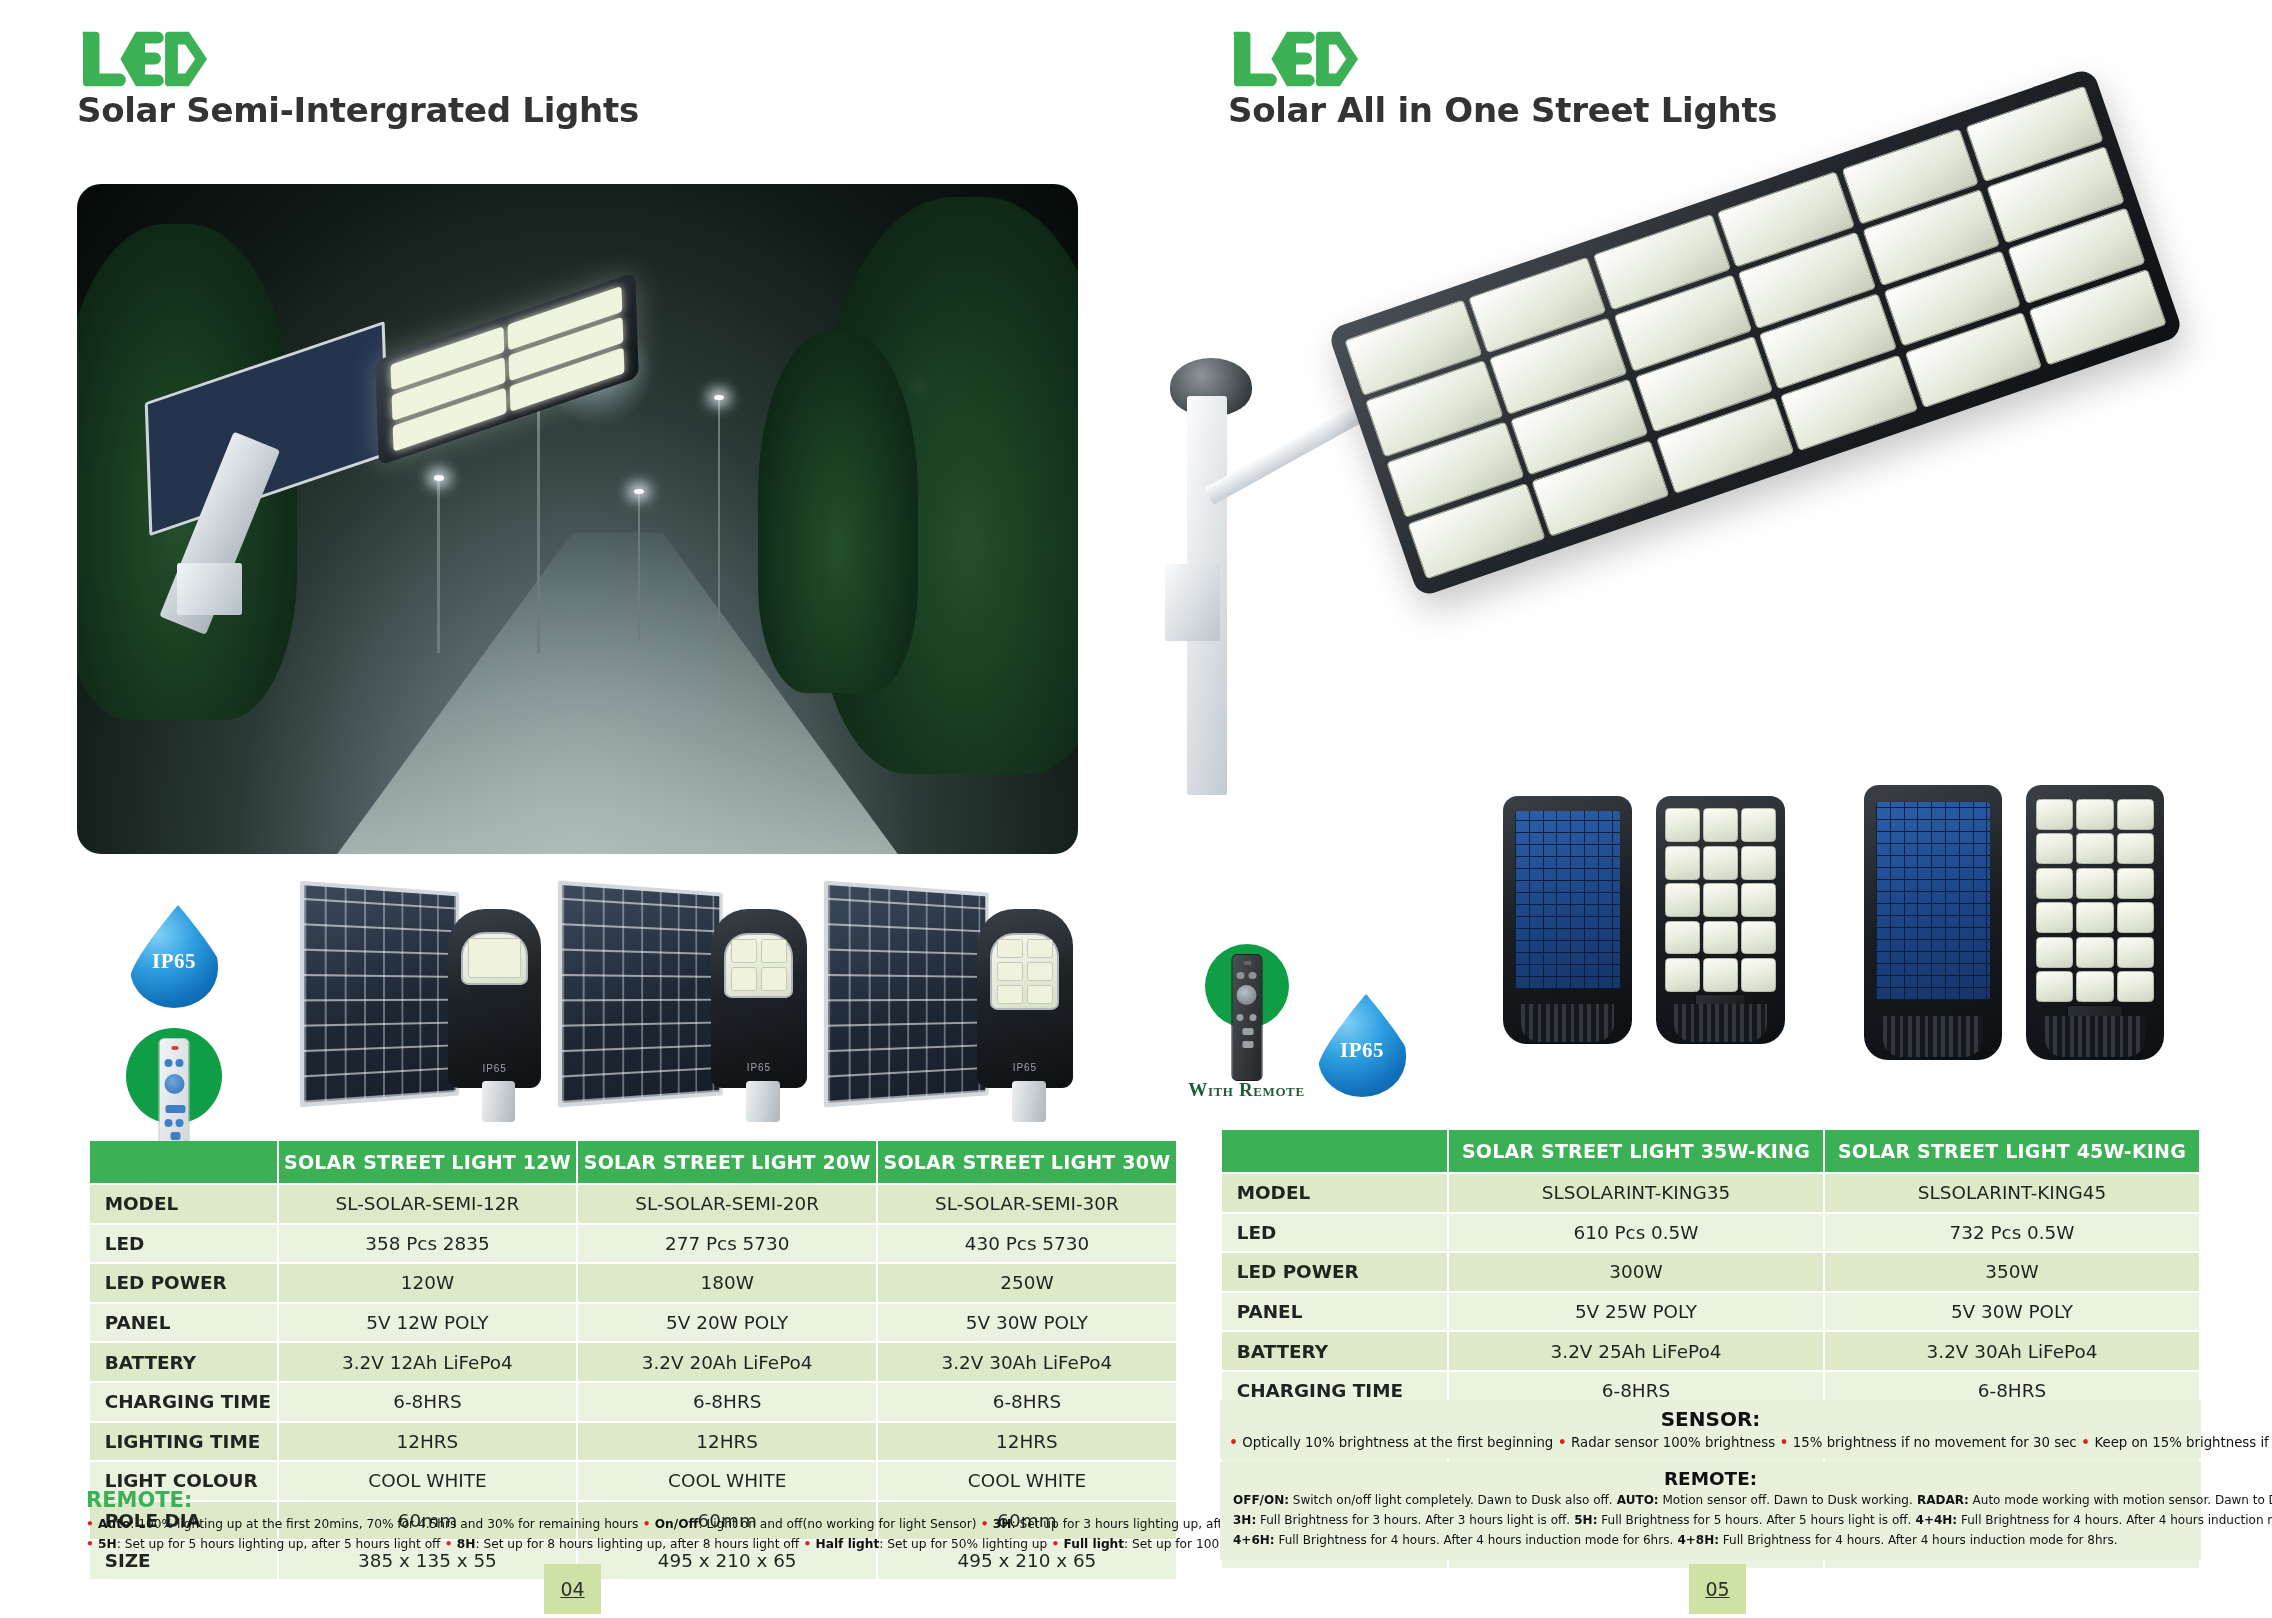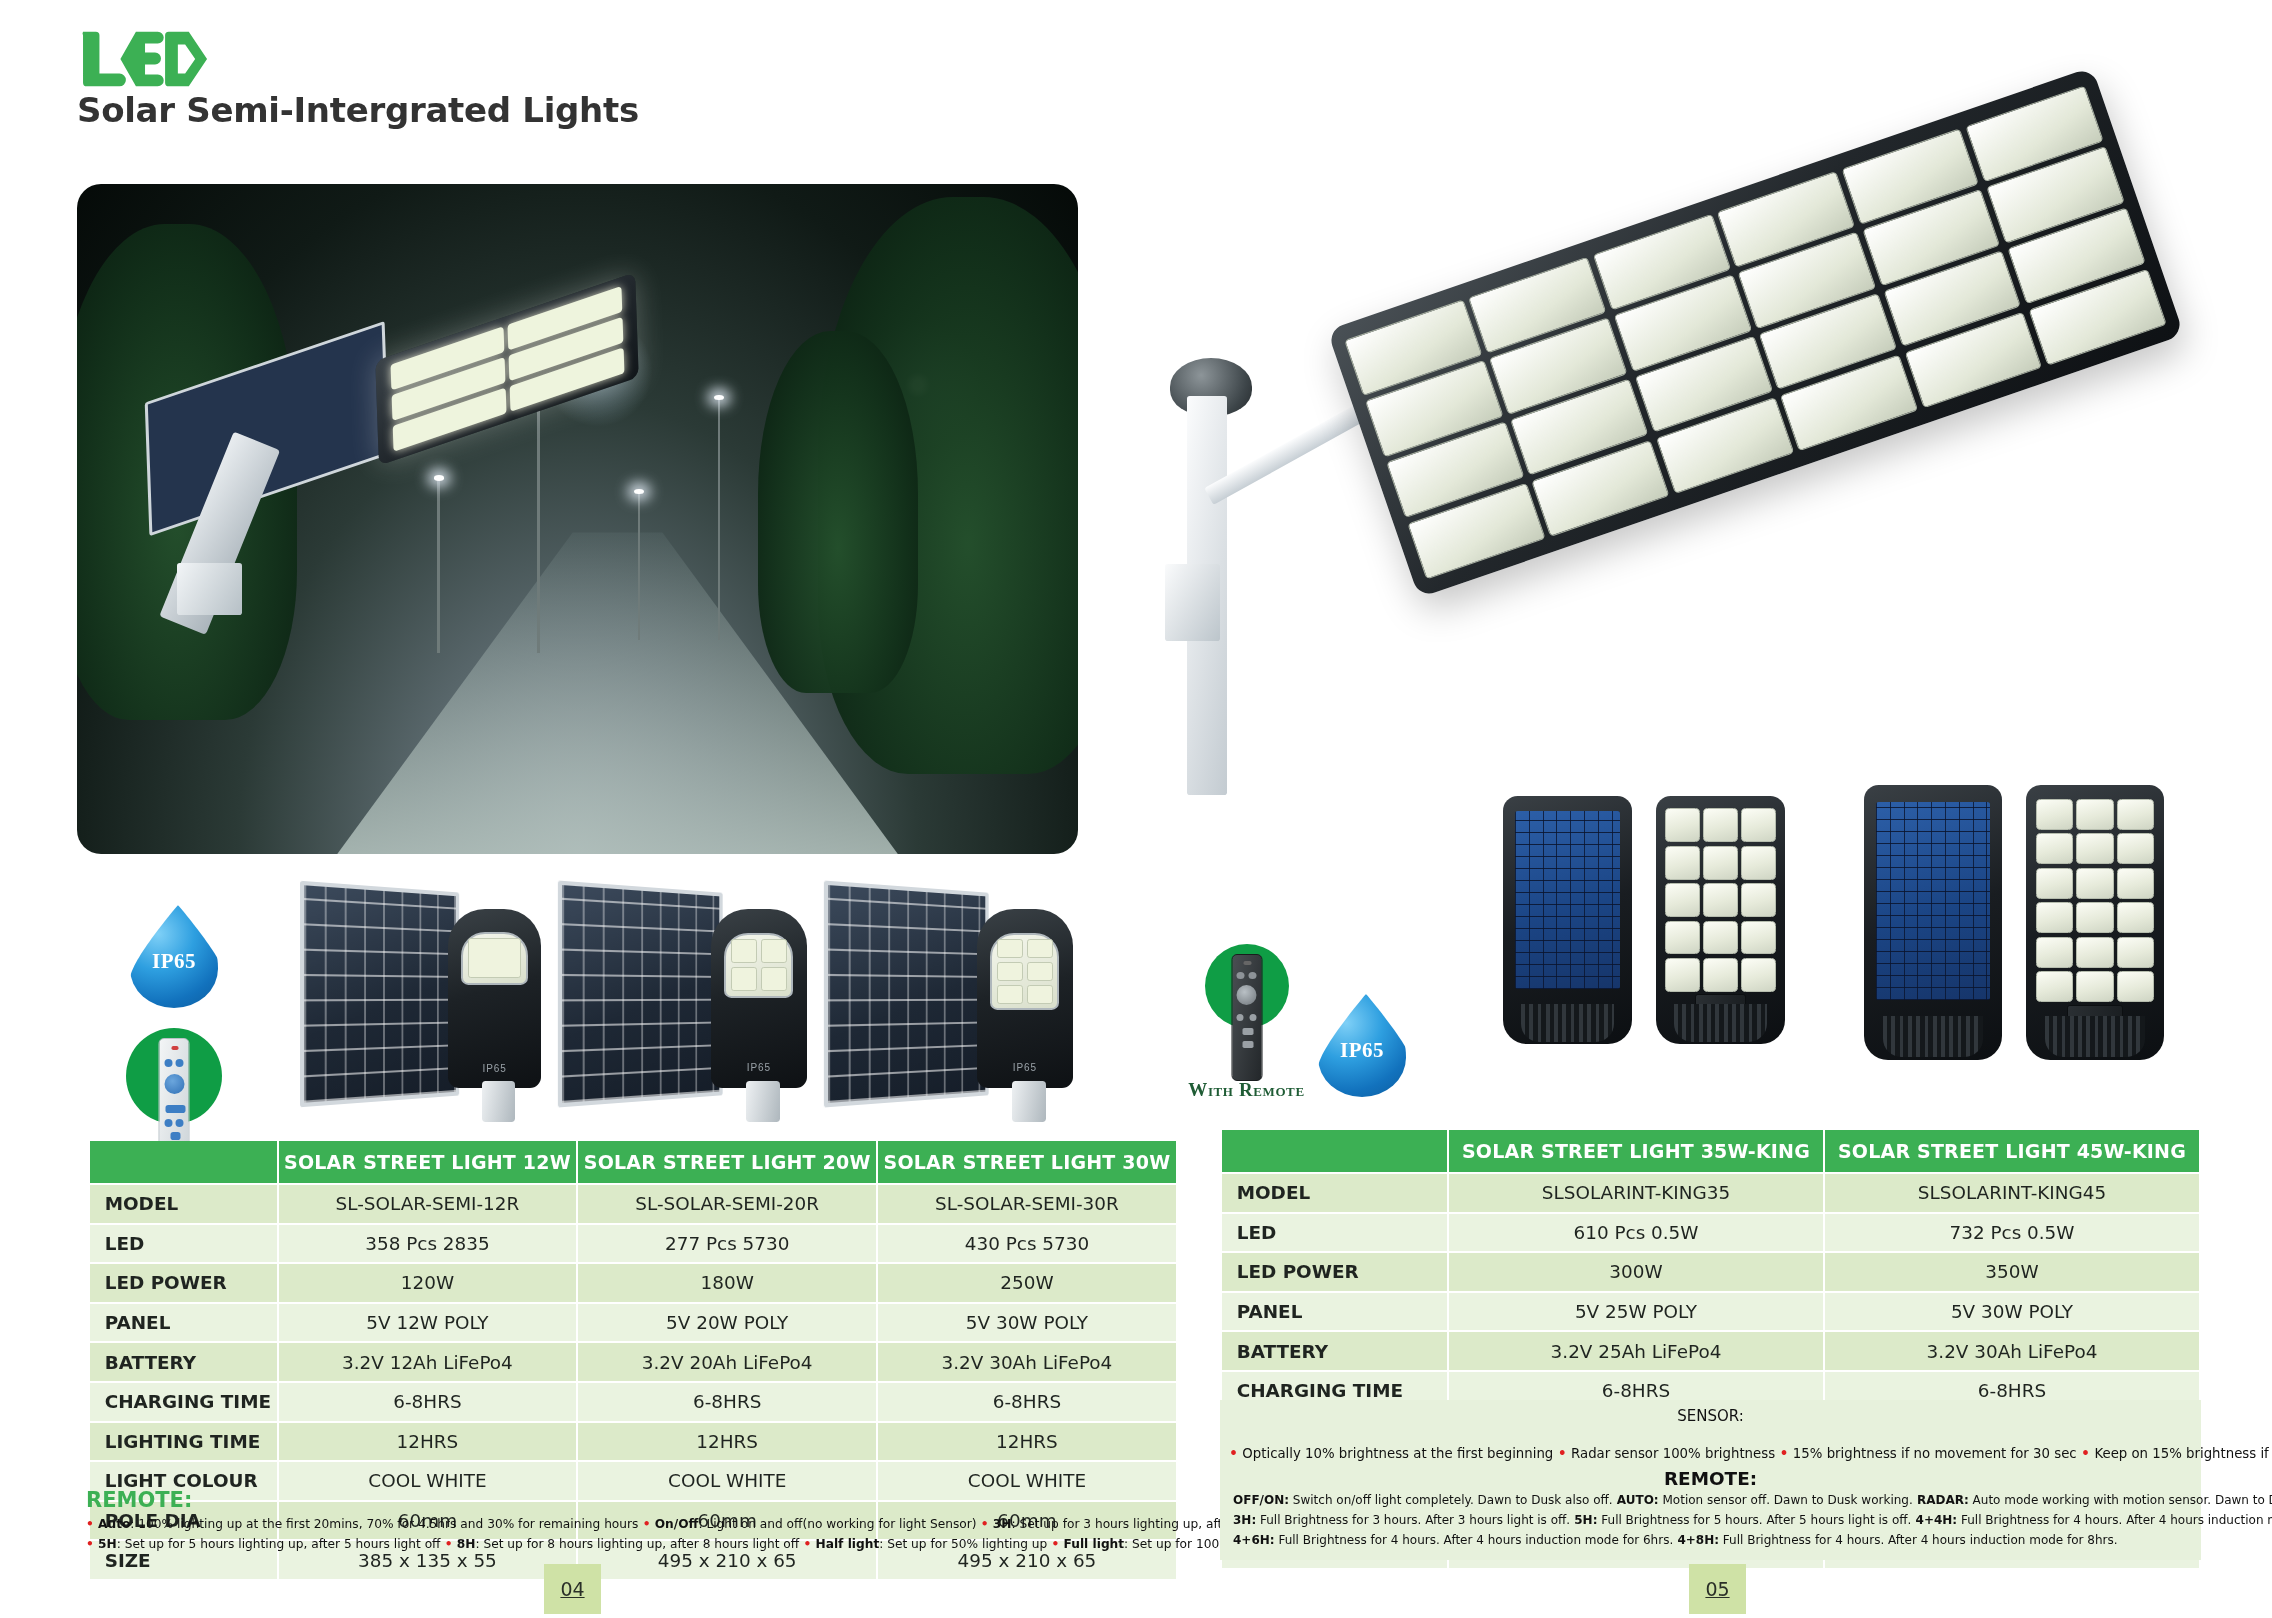--- a/index.html
+++ b/index.html
@@ -286,21 +286,21 @@
   .kw { font-weight: 700; }
 
   .sensor-box {
     position: absolute;
     background: #e7f1dc;
     text-align: center;
     padding: 7.3px 9.2px 9.2px;
   }
   .sensor-head {
     font-family: "DejaVu Sans", sans-serif;
-    font-weight: 400; font-size: 15px; color: #111; margin-bottom: 21px;
+    font-weight: 700; font-size: 20px; color: #111; margin-bottom: 4px;
   }
   .sensor-line {
     font-family: "DejaVu Sans", sans-serif;
     font-size: 13.3px; color: #111; white-space: nowrap;
   }
   .remote-box {
     position: absolute; background: #e7f1dc; padding: 5.5px 13px 9.2px;
   }
   .remote-head {
     font-family: "DejaVu Sans", sans-serif;
@@ -510,20 +510,32 @@
       <div class="notes-title">REMOTE:</div>
       <div class="notes-line" id="left-note-1"><span class="bullet">• </span><span class="kw">Auto</span><span>: 100% lighting up at the first 20mins, 70% for 4.5hrs and 30% for remaining  hours</span><span class="bullet"> • </span><span class="kw">On/Off</span><span>: Light on and off(no working for light Sensor)</span><span class="bullet"> • </span><span class="kw">3H</span><span>: Set up for 3 hours lighting up, after 3 hours light off</span></div>
       <div class="notes-line" id="left-note-2"><span class="bullet">• </span><span class="kw">5H</span><span>: Set up for  5 hours lighting up, after 5 hours light off</span><span class="bullet"> • </span><span class="kw">8H</span><span>: Set up for 8 hours lighting up, after 8 hours light off</span><span class="bullet"> • </span><span class="kw">Half light</span><span>: Set up for 50% lighting up</span><span class="bullet"> • </span><span class="kw">Full light</span><span>: Set up for 100% lighting up</span></div>
     </div>
 
     <div class="folio" style="left:544px; top:1564px;">04</div>
   </div>
 
   <div class="page right">
 
+    <div class="brand-block" style="left:92px; top:27.5px;">
+      <div class="logo">
+        <svg width="147" height="62" viewBox="0 0 160 68" aria-hidden="true">
+          <g fill="#3cb054">
+            <path d="M6 4 h14 a4 4 0 0 1 4 4 v42 h22 a4 4 0 0 1 0 14 H10 a4 4 0 0 1 -4 -4 V8 a4 4 0 0 1 0 -4 z"></path>
+            <path d="M64 4 h24 a4 4 0 0 1 0 13 H74 v10 h11 a4 4 0 0 1 0 13 H74 v11 h14 a4 4 0 0 1 0 13 H64 L47 34 z"></path>
+            <path d="M100 4 h22 l20 30 -20 30 h-22 a4 4 0 0 1 -4 -4 V8 a4 4 0 0 1 4 -4 z m10 14 v32 h8 l11 -16 -11 -16 z"></path>
+          </g>
+        </svg>
+      </div>
+      <div class="page-title">Solar All in One Street Lights</div>
+    </div>
 
     <div class="hero2" style="left:18.4px; top:165px; width:1093px; height:643px;">
       <div class="h2-cap"></div>
       <div class="h2-pole"></div>
       <div class="h2-arm"></div>
       <div class="h2-bracket"></div>
       <div class="h2-head">
         <div class="h2-col">
             <div class="h2-led"></div>
             <div class="h2-led"></div>

